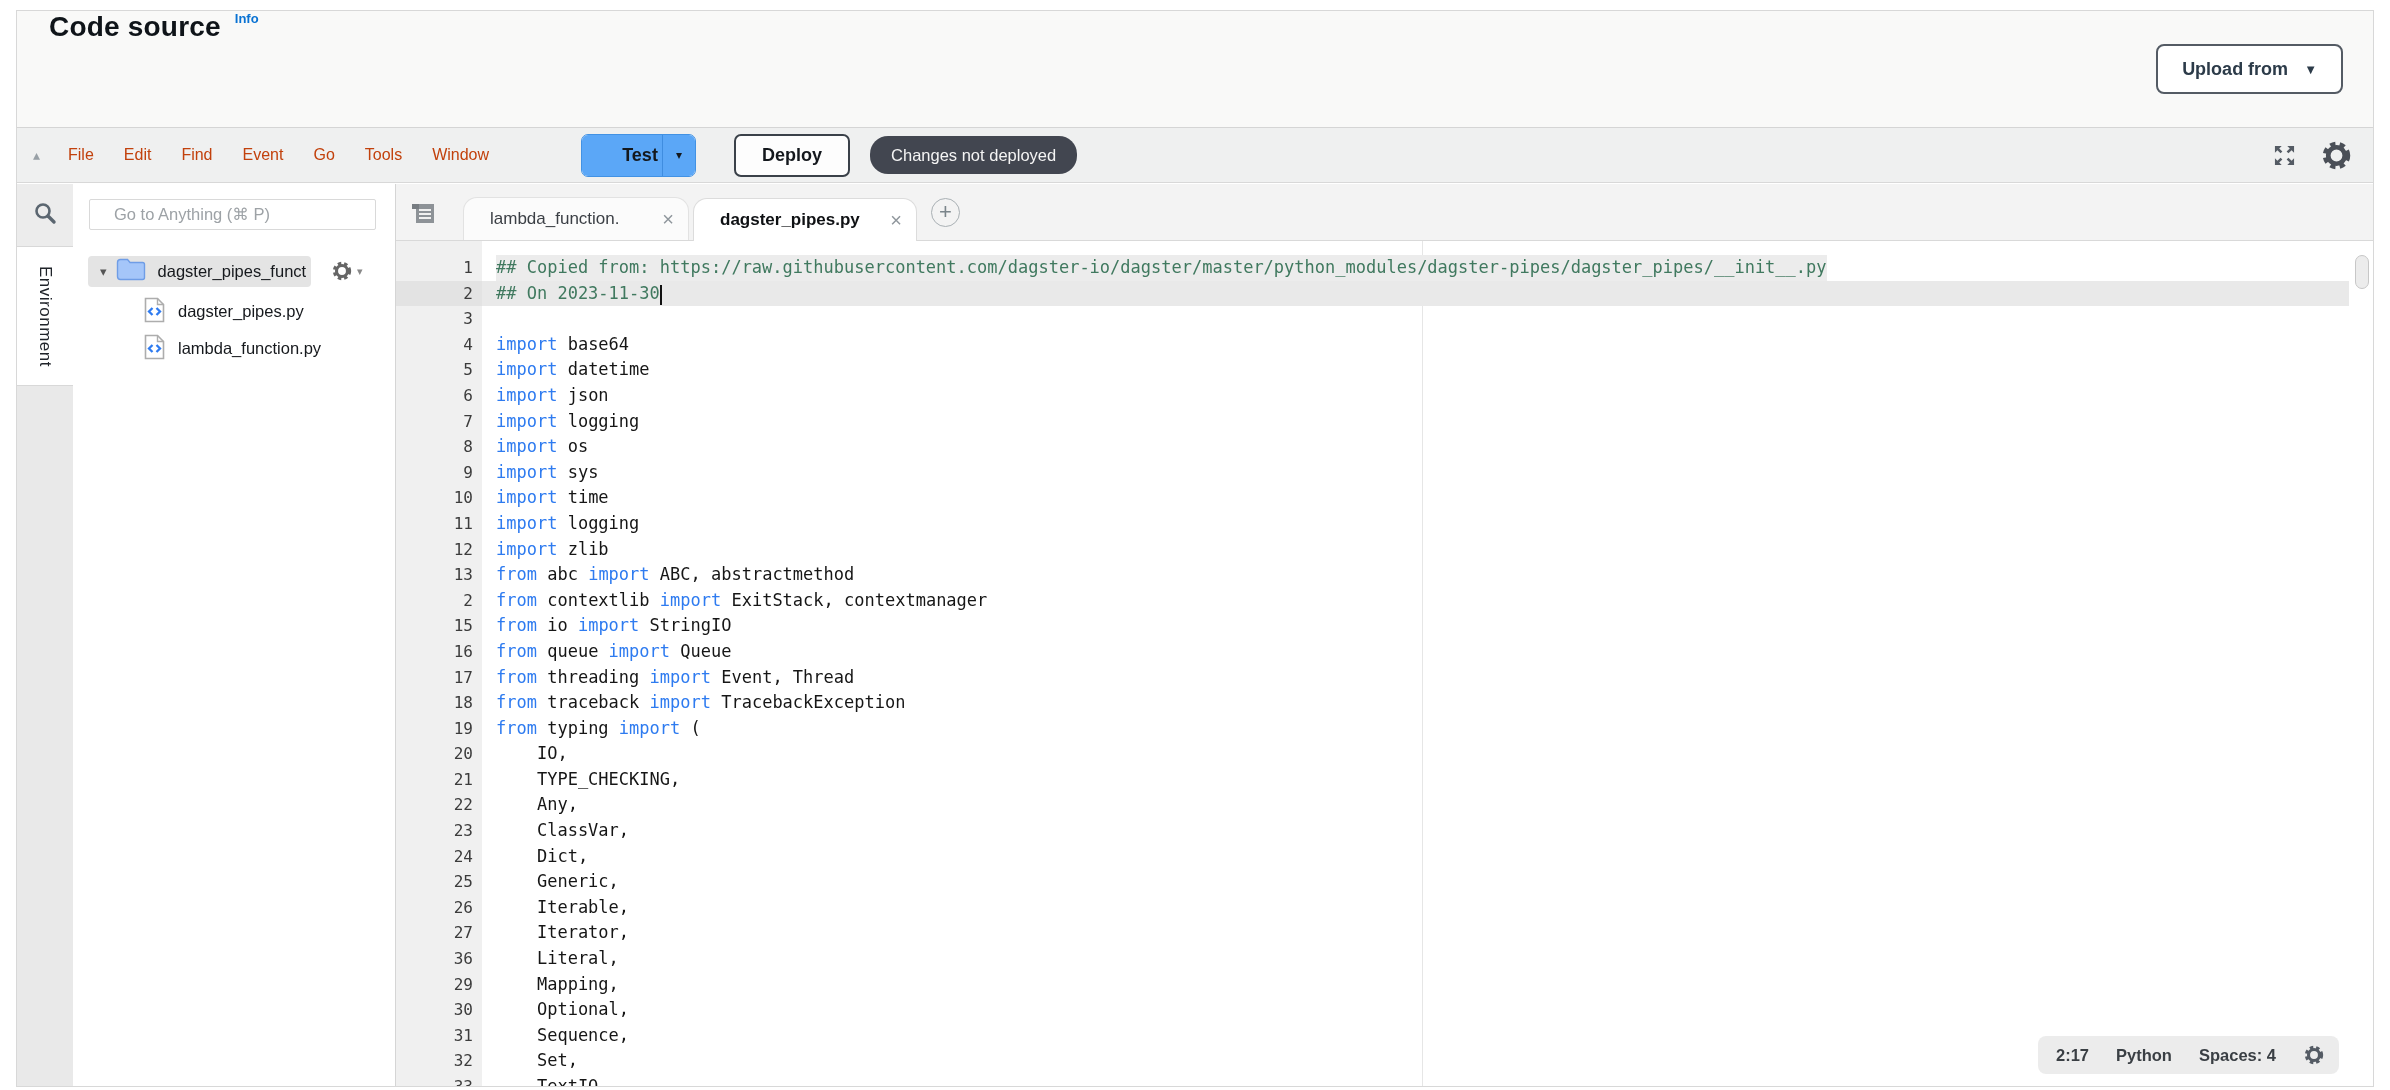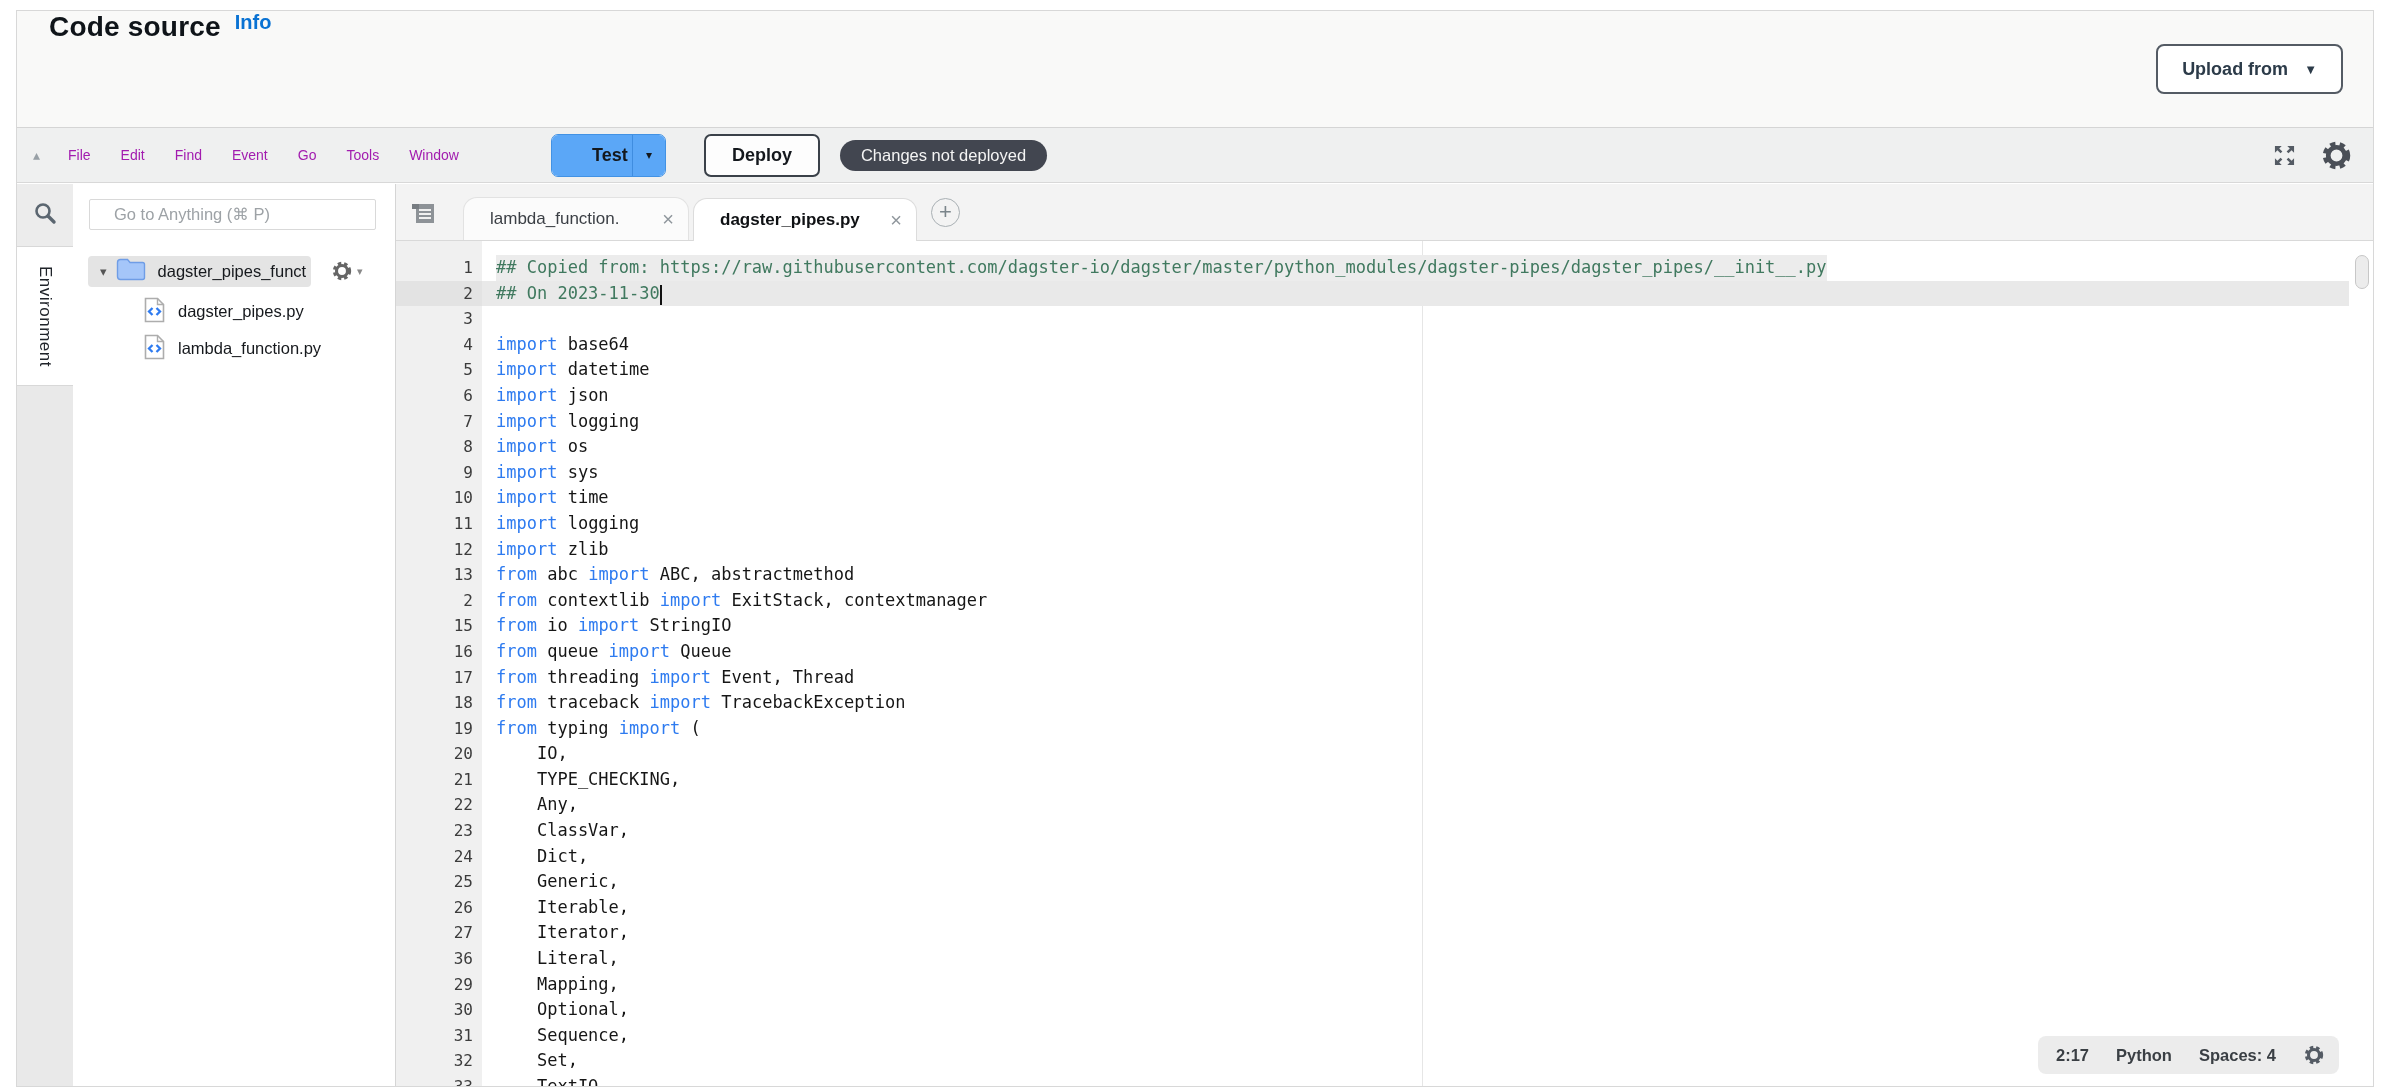--- a/index.html
+++ b/index.html
@@ -5,42 +5,42 @@
   * { margin:0; padding:0; box-sizing:border-box; }
   html,body { width:2390px; height:1090px; background:#fff; overflow:hidden;
               font-family:"Liberation Sans", sans-serif; }
   .card { position:absolute; left:16px; top:10px; width:2358px; height:1077px;
           background:#fff; border:1px solid #d8d8d8; }
 
   
   .header { position:relative; height:117px; background:#f9f9f8; border-bottom:1px solid #d5d5d5;
             display:flex; padding-left:32px; }
   .page-title { font-size:28px; font-weight:700; color:#0f1419; letter-spacing:.2px; }
-  .info-link { font-size:20px; font-weight:700; color:var(--link,#0972d3); margin-left:14px;
+  .info-link { font-size:13px; font-weight:700; color:var(--link,#0972d3); margin-left:14px;
                margin-bottom:10px; cursor:pointer; }
   .upload-btn { position:absolute; right:30px; top:33px; height:50px; padding:0 24px;
                 background:#fff; border:2px solid #545b64; border-radius:8px;
                 font-size:18px; font-weight:700; color:#2c3b49; display:flex; align-items:center; cursor:pointer; }
   .upload-btn .caret { font-size:13px; margin-left:16px; color:#2c3b49; }
 
   
   .menubar { height:55px; background:#eff0f0; border-bottom:1px solid #d8d8d8;
              display:flex; align-items:center; padding-left:12px; }
   .collapse-arrow { color:#98a0a6; font-size:14px; margin:0 28px 0 4px; cursor:pointer; }
   .menu-items { display:flex; column-gap:30px; }
-  .menu-item { font-size:14px; color:#a21caf; cursor:pointer; }
+  .menu-item { font-size:16px; color:#c2410c; cursor:pointer; }
   .test-split { display:flex; margin-left:92px; height:43px; border:1px solid #4292e4; border-radius:7px; overflow:hidden; }
   .test-main { width:80px; background:var(--accent-blue,#5ba7f7); font-size:18px; font-weight:700; color:#14181d;
                display:flex; align-items:center; justify-content:center; cursor:pointer;padding-left:36px; }
   .test-caret { width:33px; background:var(--accent-blue,#5ba7f7); border-left:1px solid #3f8de0;
                 display:flex; align-items:center; justify-content:center; font-size:12px; color:#14181d; cursor:pointer; }
   .deploy-btn { margin-left:38px; height:43px; padding:0 26px; background:#fdfdfd; border:2px solid #3a4149;
                 border-radius:7px; font-size:18px; font-weight:700; color:#14181d;
                 display:flex; align-items:center; cursor:pointer; }
-  .badge { margin-left:20px; height:31px; padding:0 21px; border-radius:18px; background:var(--badge,#424650);
+  .badge { margin-left:20px; height:38px; padding:0 21px; border-radius:18px; background:var(--badge,#424650);
            color:#f4f4f4; font-size:16.5px; display:flex; align-items:center; }
   .menubar-right { margin-left:auto; display:flex; align-items:center; gap:22px; margin-right:20px; }
   .expand-icon { color:#545b64; cursor:pointer; display:flex; }
   .gear-lg { color:#4a4f57; cursor:pointer; display:flex; }
 
   
   .workspace { position:absolute; left:0; right:0; top:173px; bottom:0; display:flex; }
   .rail { width:56px; flex:none; display:flex; flex-direction:column; background:#e9e9e9; }
   .rail-search { height:62px; background:#ececec; display:flex; align-items:center; justify-content:center; }
   .rail-env { height:140px; background:#fff; border-top:1px solid #d8d8d8; border-bottom:1px solid #d8d8d8;

